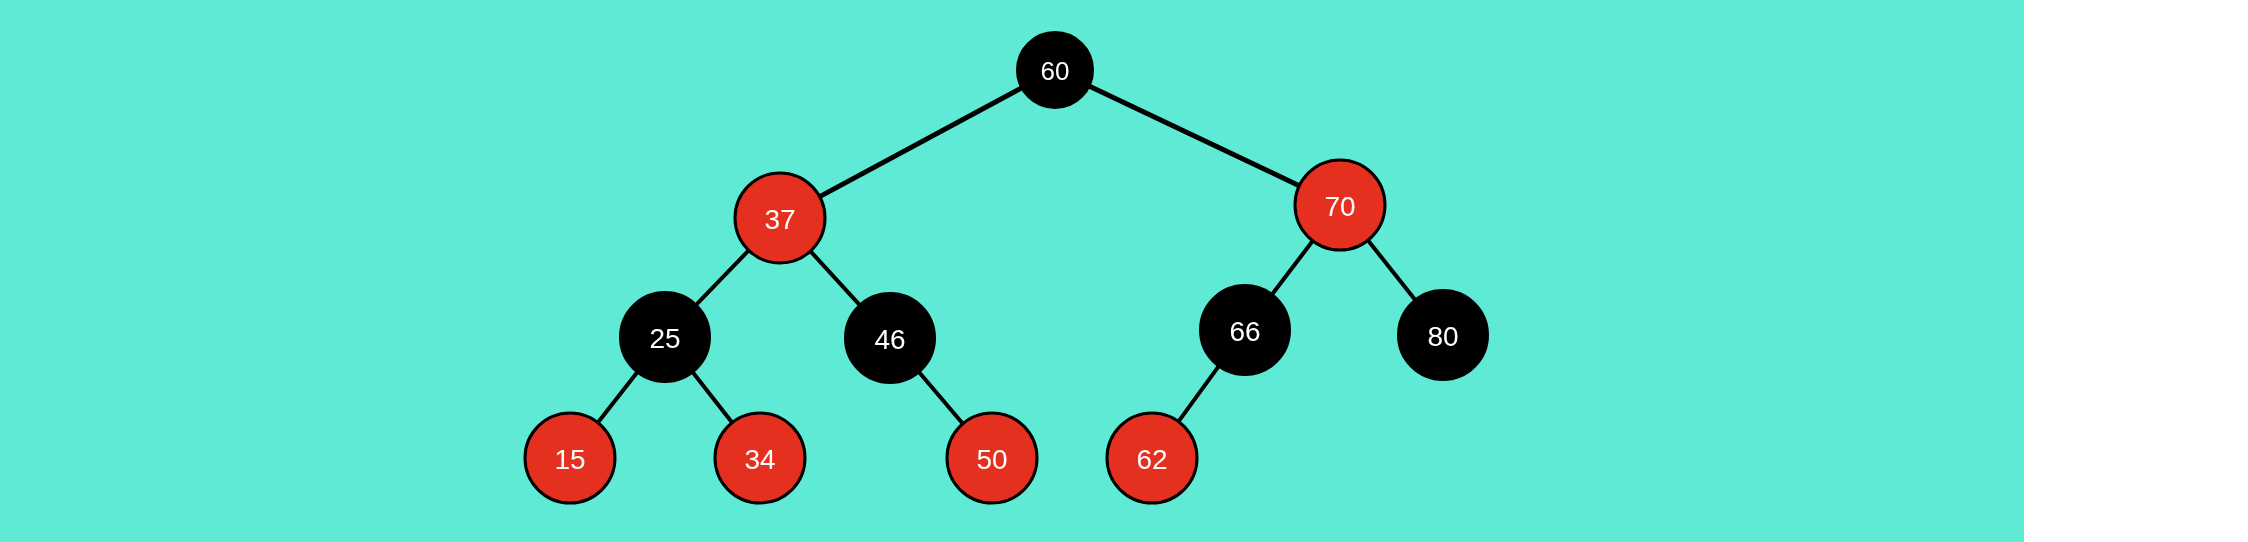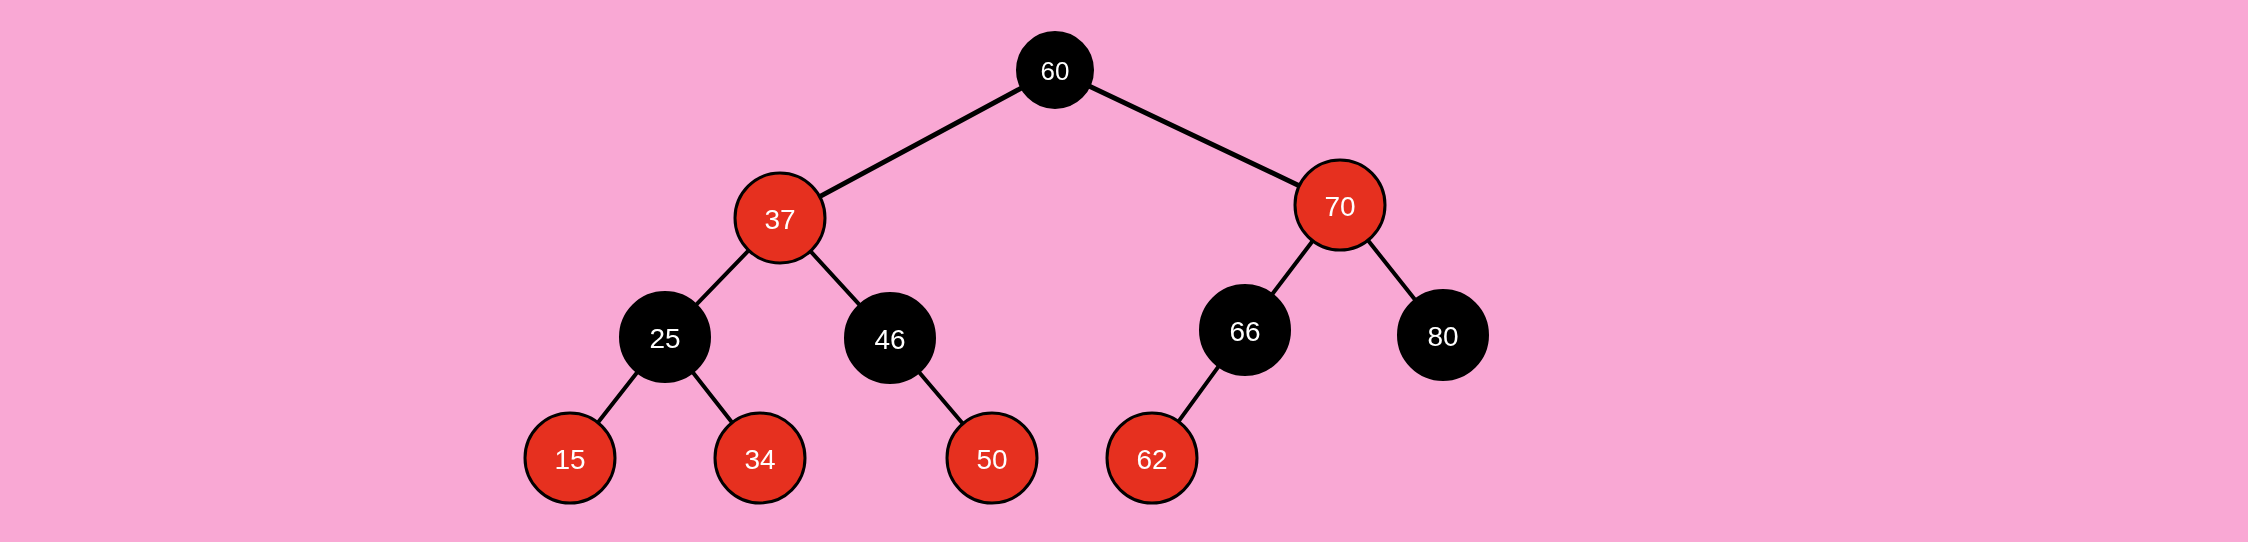--- a/index.html
+++ b/index.html
@@ -6,23 +6,23 @@
   html, body {
     margin: 0;
     padding: 0;
     background: #ffffff;
   }
   body {
     font-family: "Liberation Sans", sans-serif;
   }
   #tree-canvas-wrap {
     position: relative;
-    width: 2248px;
+    width: 2024px;
     height: 542px;
-    background: #f9a8d4;
+    background: #5eead4;
     overflow: hidden;
   }
   svg#rbtree {
     display: block;
     width: 2248px;
     height: 542px;
   }
   .edge {
     stroke: #000000;
     fill: none;

